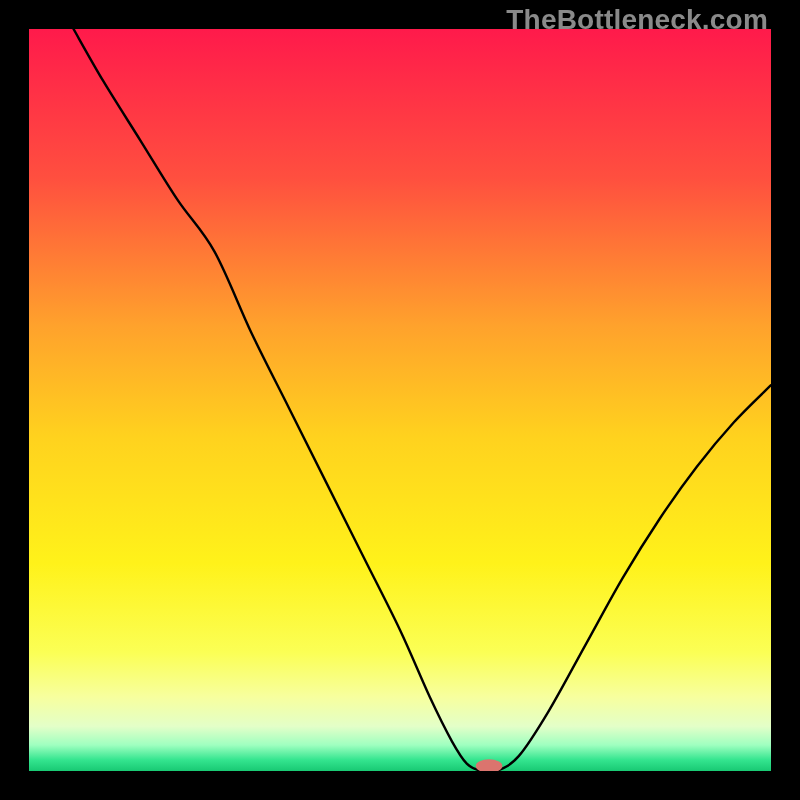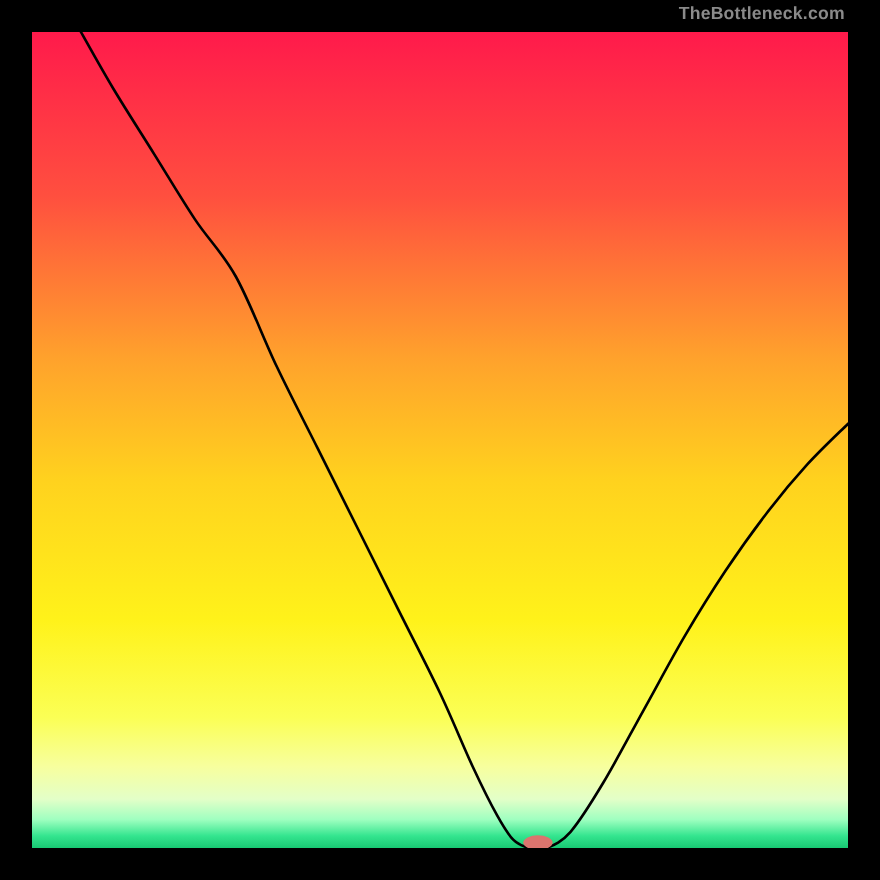--- a/index.html
+++ b/index.html
@@ -24,21 +24,21 @@
     top: 29px;
     width: 742px;
     height: 742px;
     overflow: hidden;
   }
   .watermark {
     position: absolute;
     top: 4px;
     right: 32px;
     font-family: Arial, Helvetica, sans-serif;
-    font-size: 16px;
+    font-size: 28px;
     font-weight: 600;
     color: #8a8a8a;
     letter-spacing: 0.2px;
   }
   svg { display: block; }
 </style>
 </head>
 <body>
 
 <div class="frame">

